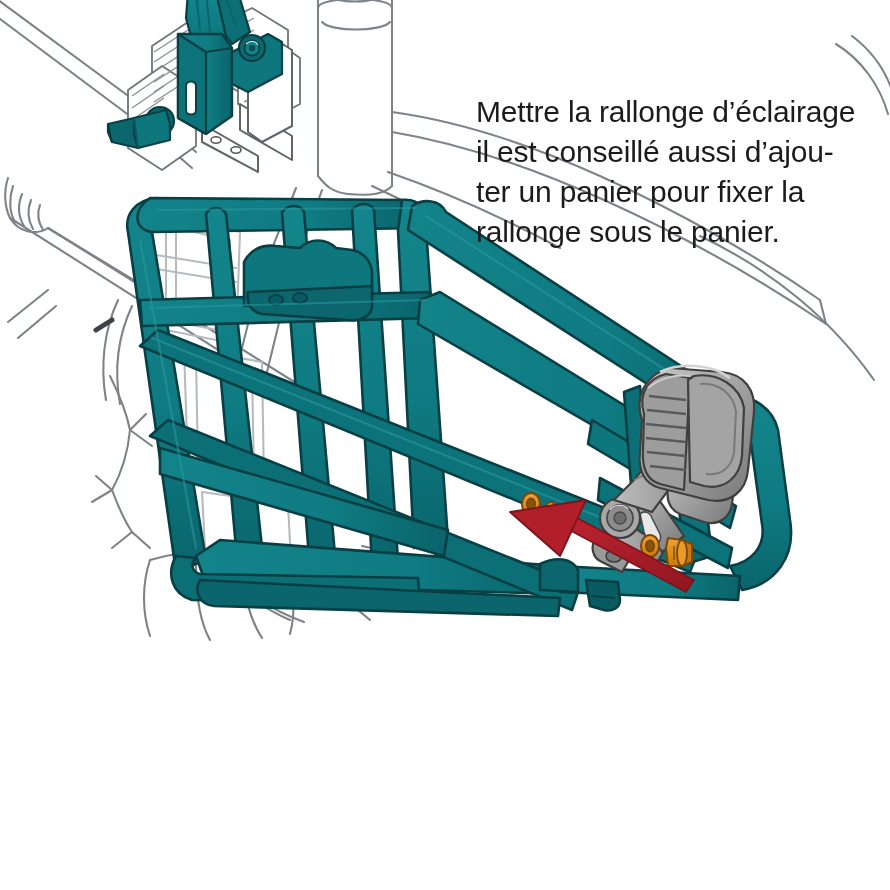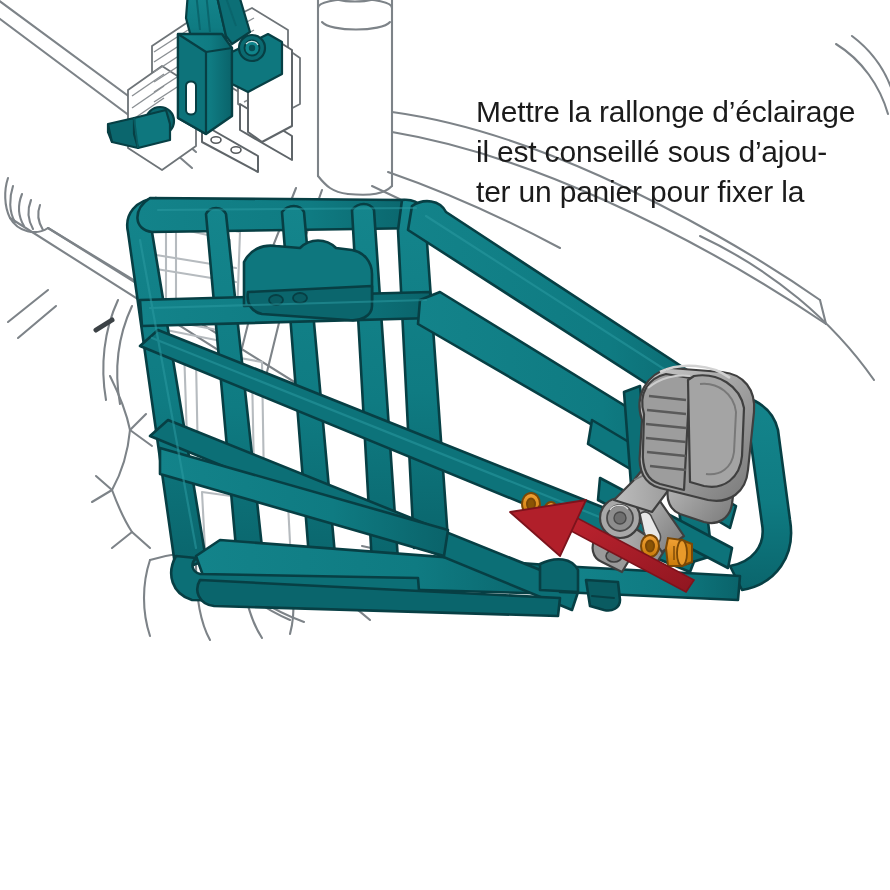--- a/index.html
+++ b/index.html
@@ -363,17 +363,18 @@
 
       <path d="M 686 592 L 694 580 L 566 512 L 558 524 Z" fill="url(#gRed)" stroke="#7d131c" stroke-width="1.6"></path>
 
       <path d="M 510 512 L 586 500 L 560 556 Z" fill="#b11f2a" stroke="#7d131c" stroke-width="1.8" stroke-linejoin="round"></path>
     </g>
 
   </svg>
 
   <div id="caption">
     <div class="line">Mettre la rallonge d’éclairage</div>
-    <div class="line">il est conseillé sous d’ajou-</div>
+    <div class="line">il est conseillé aussi d’ajou-</div>
     <div class="line">ter un panier pour fixer la</div>
+    <div class="line">rallonge sous le panier.</div>
   </div>
 
 </div>
 
 </body></html>

